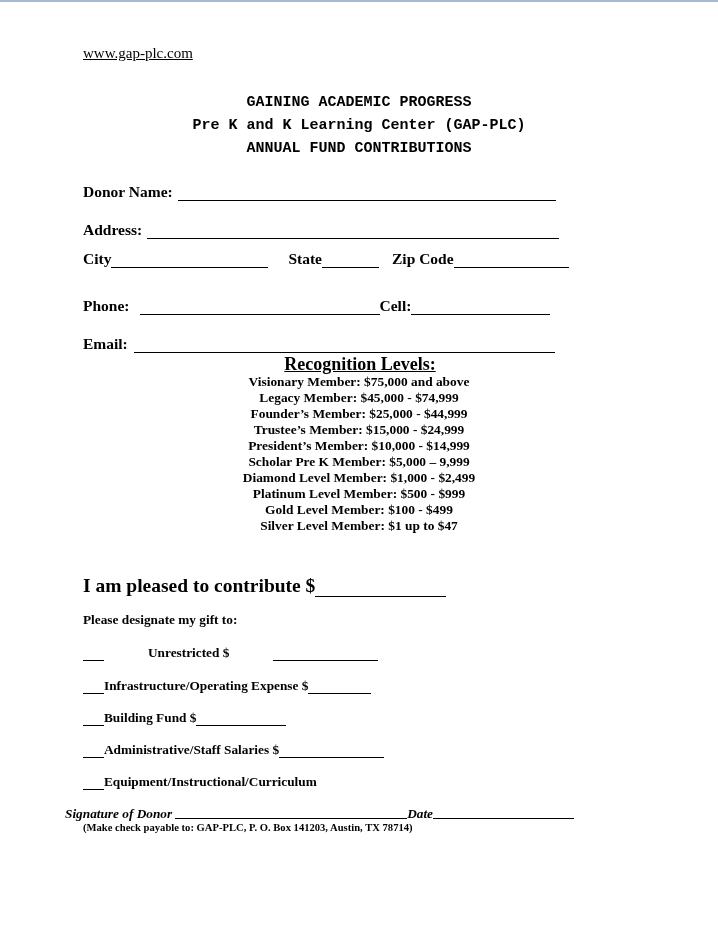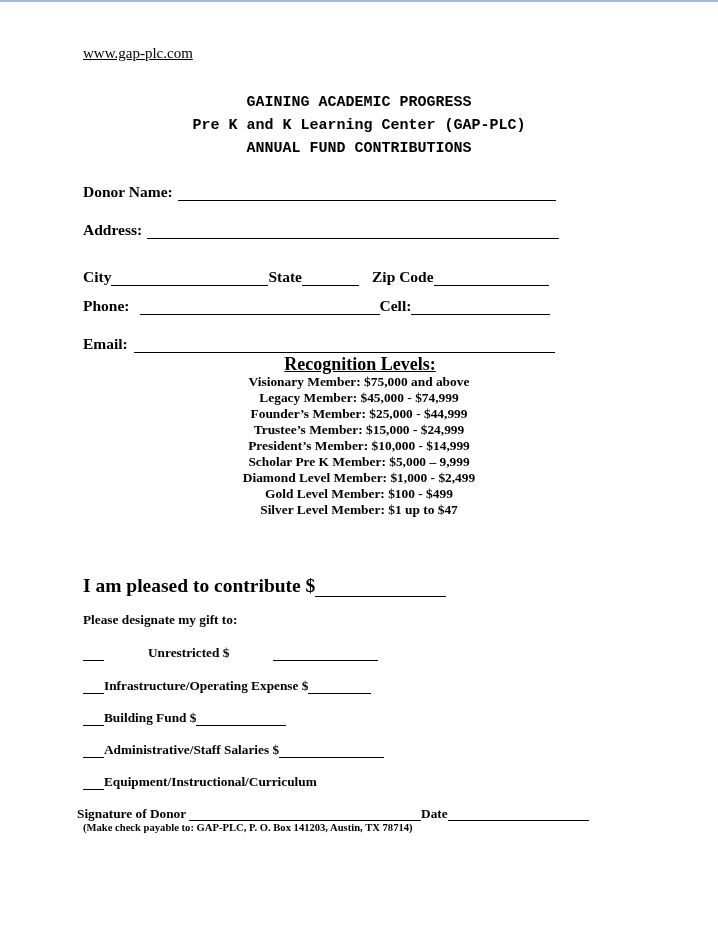--- a/index.html
+++ b/index.html
@@ -97,27 +97,28 @@
       font-weight: bold;
       font-size: 13.3px;
       display: flex;
       align-items: flex-end;
       white-space: nowrap;
     }
     .gift-row .line { height: 12px; border-bottom-width: 1.3px; }
 
     .signature {
       position: absolute;
-      left: 77px;
+      left: 65px;
       top: 806px;
       font-weight: bold;
       font-size: 13.3px;
       display: flex;
-      align-items: center;
-      white-space: nowrap;
+      align-items: flex-start;
+      white-space: nowrap;
+      font-style: italic;
     }
     .signature .line { height: 12px; border-bottom-width: 1.3px; }
     .payable {
       position: absolute;
       left: 83px;
       top: 822px;
       font-weight: bold;
       font-size: 10.6px;
       white-space: nowrap;
     }
@@ -138,24 +139,24 @@
 <div class="field-row" style="top:183px;">
   <span>Donor Name:</span>
   <span class="line" style="width:378px;margin-left:5px;"></span>
 </div>
 
 <div class="field-row" style="top:221px;">
   <span>Address:</span>
   <span class="line" style="width:412px;margin-left:5px;"></span>
 </div>
 
-<div class="field-row" style="top:268px;">
+<div class="field-row" style="top:250px;">
   <span>City</span>
   <span class="line" style="width:157px;"></span>
-  <span style="margin-left:0;">State</span>
+  <span style="margin-left:20px;">State</span>
   <span class="line" style="width:57px;"></span>
   <span style="margin-left:13px;">Zip Code</span>
   <span class="line" style="width:115px;"></span>
 </div>
 
 <div class="field-row" style="top:297px;">
   <span>Phone:</span>
   <span class="line" style="width:240px;margin-left:10px;"></span>
   <span>Cell:</span>
   <span class="line" style="width:139px;"></span>
@@ -168,20 +169,21 @@
 
 <div class="recog" style="top:354px;">
   <div class="recog-title">Recognition Levels:</div>
   <div class="recog-level">Visionary Member:  $75,000 and above</div>
   <div class="recog-level">Legacy Member:  $45,000 - $74,999</div>
   <div class="recog-level">Founder’s Member:  $25,000 - $44,999</div>
   <div class="recog-level">Trustee’s Member:  $15,000 - $24,999</div>
   <div class="recog-level">President’s Member: $10,000 - $14,999</div>
   <div class="recog-level">Scholar Pre K Member:  $5,000 – 9,999</div>
   <div class="recog-level">Diamond Level Member:  $1,000 - $2,499</div>
+  <div class="recog-level">Platinum Level Member:  $500 - $999</div>
   <div class="recog-level">Gold Level Member: $100 - $499</div>
   <div class="recog-level">Silver Level Member:  $1 up to $47</div>
 </div>
 
 <div class="contribute">
   <span>I am pleased to contribute $</span>
   <span class="line" style="width:131px;height:16px;"></span>
 </div>
 
 <div class="designate">Please designate my gift to:</div>

